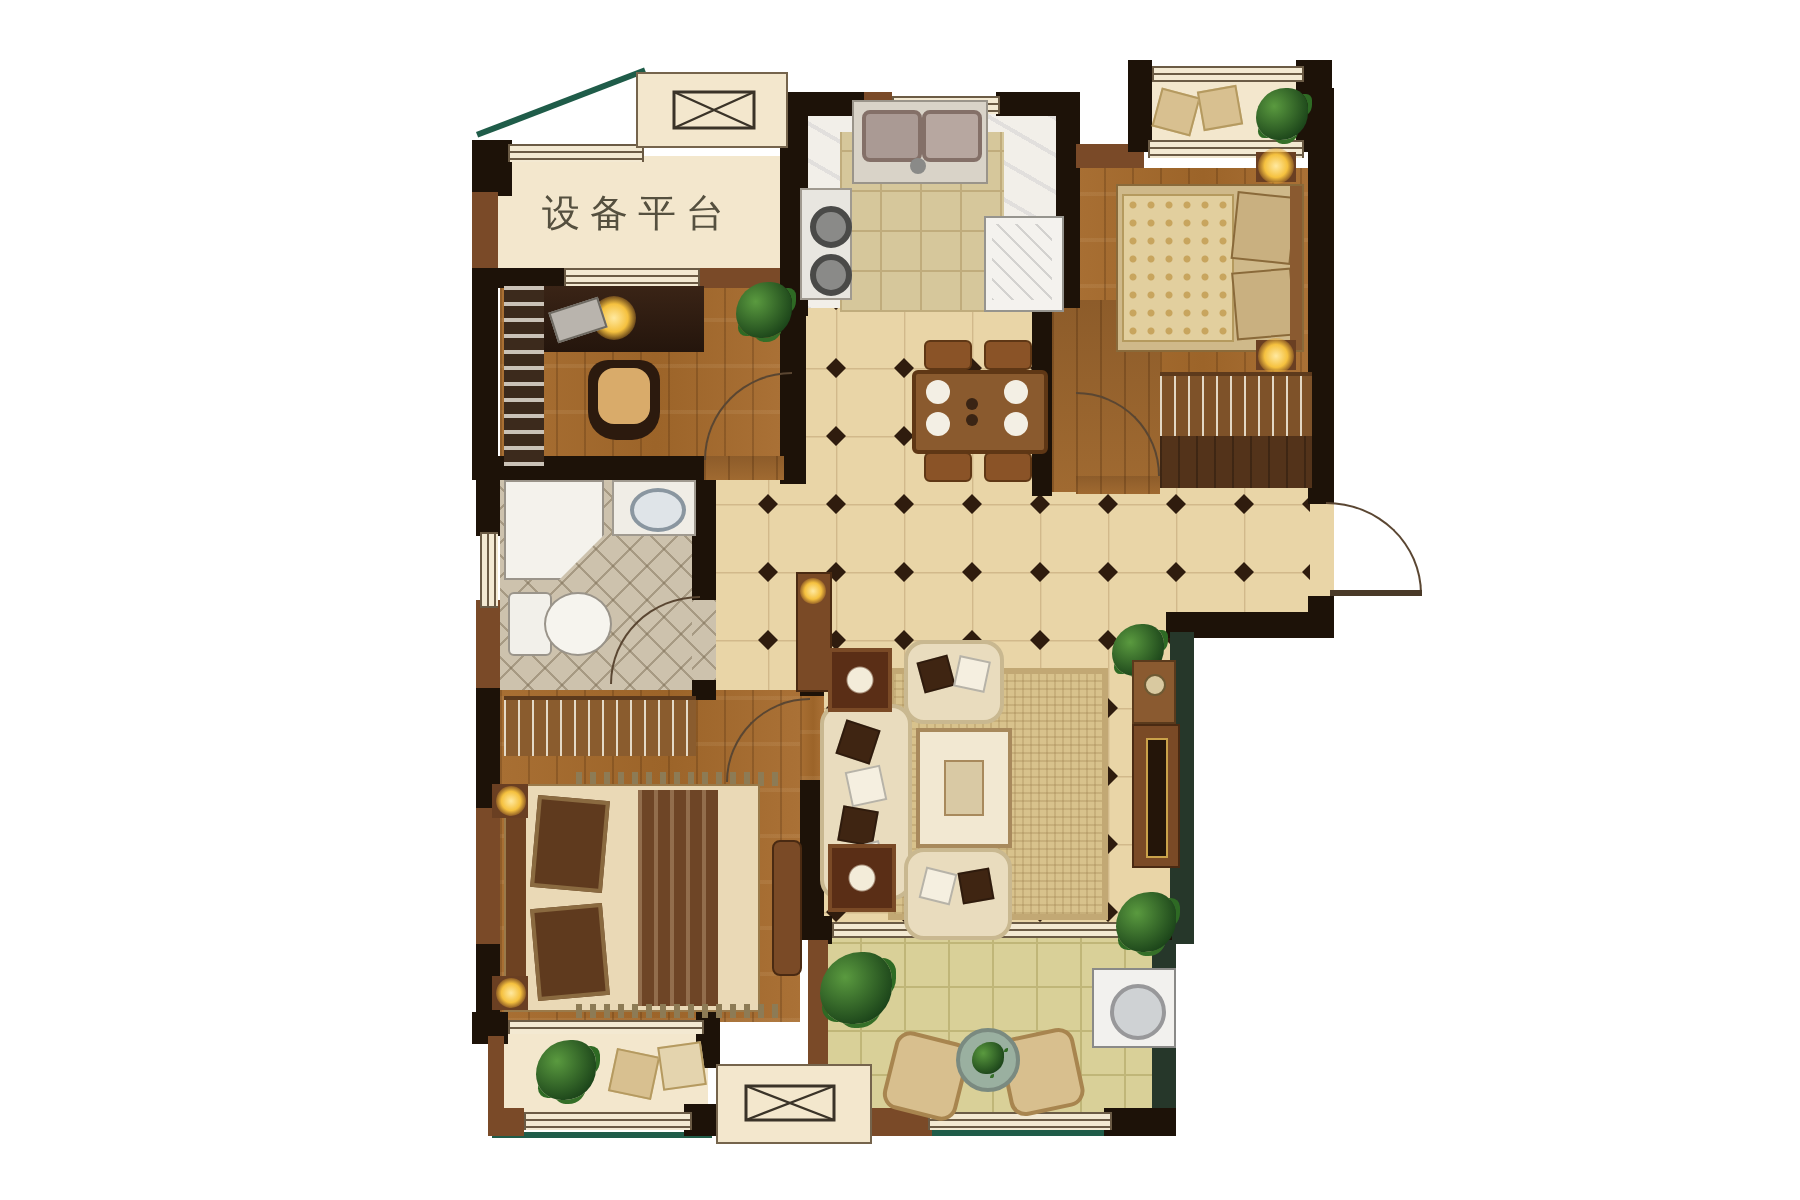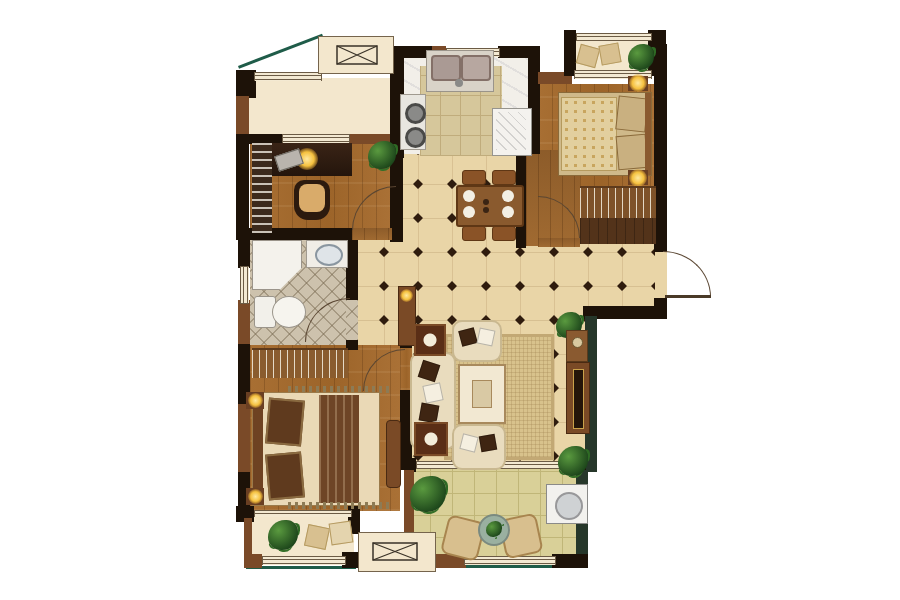--- a/index.html
+++ b/index.html
@@ -69,20 +69,21 @@
         <path d="M0 0H34M0 0V34" stroke="#d2b98b" stroke-width="1.4"></path>
         <path d="M-5 0L0 -5L5 0L0 5Z M29 0L34 -5L39 0L34 5Z M-5 34L0 29L5 34L0 39Z M29 34L34 29L39 34L34 39Z" fill="#2f1c0e"></path>
       </pattern>
     </defs>
     <rect width="317" height="320" fill="#e9d5a7"></rect>
     <rect width="317" height="320" fill="#2f1c0e" fill-opacity="0"></rect>
     <rect width="317" height="320" style="fill:url(#tp)"></rect>
   </svg>
 
   <div class="plain" style="left:248px;top:78px;width:142px;height:58px"></div>
+  <div class="label" style="left:252px;top:84px;width:134px;height:46px">设备平台</div>
 
   <div class="wood" style="left:250px;top:140px;width:142px;height:90px"></div>
   <div class="marble" style="left:402px;top:56px;width:126px;height:98px"></div>
   <div class="bath" style="left:250px;top:236px;width:96px;height:110px"></div>
   <div class="wood" style="left:538px;top:84px;width:116px;height:106px"></div>
   <div class="wood2" style="left:526px;top:150px;width:54px;height:96px"></div>
   <div class="wood" style="left:250px;top:345px;width:150px;height:166px"></div>
   <div class="plain" style="left:568px;top:40px;width:86px;height:34px"></div>
   <div class="plain" style="left:250px;top:515px;width:104px;height:44px"></div>
   <div class="btile" style="left:408px;top:468px;width:172px;height:92px"></div>

